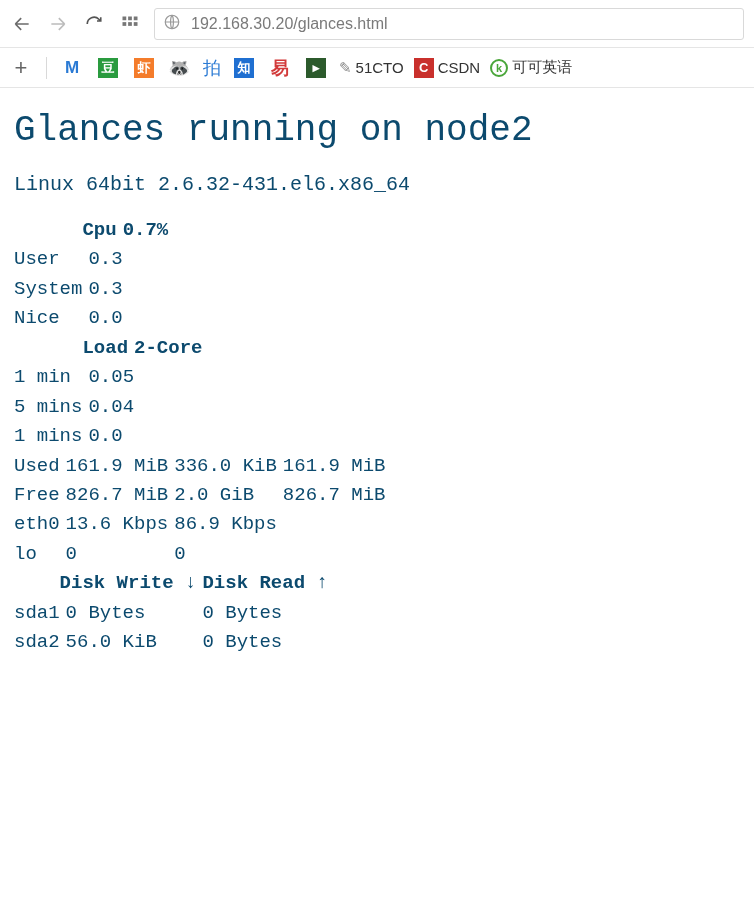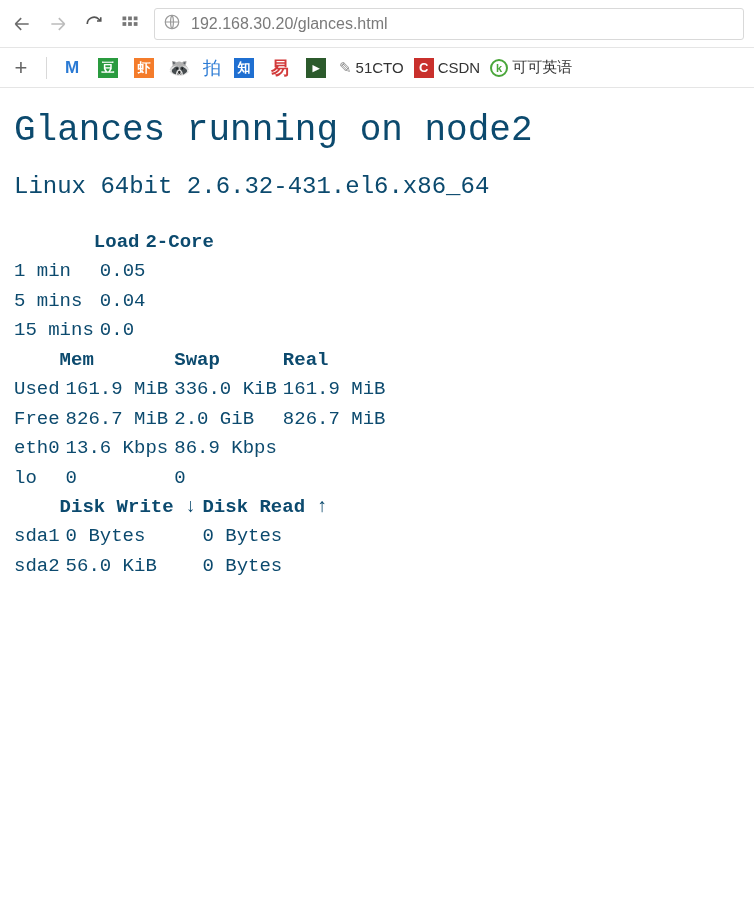--- a/index.html
+++ b/index.html
@@ -92,22 +92,22 @@
     padding: 14px 10px 10px 14px;
     font-family: "Courier New", monospace;
     color: #0c4a6e;
   }
   .content h1 {
     font-size: 36px;
     margin: 8px 0 22px 0;
     font-weight: normal;
   }
   .content h2 {
-    font-size: 24px;
-    margin: 0 0 28px 0;
+    font-size: 20px;
+    margin: 0 0 20px 0;
     font-weight: normal;
   }
   table {
     border-collapse: collapse;
     font-family: "Courier New", monospace;
   }
   td, th {
     text-align: left;
     padding: 0;
     font-size: 19px;
@@ -193,51 +193,66 @@
   <div class="bm-label">
     <span style="width:18px;height:18px;border:2px solid #4aa63a;border-radius:50%;color:#4aa63a;font-size:11px;display:flex;align-items:center;justify-content:center;font-weight:bold;">k</span>
     <span>可可英语</span>
   </div>
 </div>
 
 <div class="content">
   <h1>Glances running on node2</h1>
   <h2>Linux 64bit 2.6.32-431.el6.x86_64</h2>
 
+  <table>
+    <tbody>
+        <tr>
+          <td></td>
+          <th>Cpu</th>
+          <th class="pad-left">0.7%</th>
+        </tr>
+    <tr>
+          <td>User</td>
+          <td colspan="2" class="pad-left">0.3</td>
+        </tr>
+    <tr>
+          <td>System</td>
+          <td colspan="2" class="pad-left">0.3</td>
+        </tr>
+    <tr>
+          <td>Nice</td>
+          <td colspan="2" class="pad-left">0.0</td>
+        </tr>
+  </tbody>
+    </table>
 
   <table>
     <tbody>
         <tr>
           <td></td>
           <th>Load</th>
           <th class="pad-left">2-Core</th>
         </tr>
     <tr>
           <td>1 min</td>
           <td colspan="2" class="pad-left">0.05</td>
         </tr>
     <tr>
           <td>5 mins</td>
           <td colspan="2" class="pad-left">0.04</td>
         </tr>
     <tr>
-          <td>15 mins</td>
+          <td>1 mins</td>
           <td colspan="2" class="pad-left">0.0</td>
         </tr>
   </tbody>
     </table>
 
   <table>
     <tbody>
-        <tr>
-      <td></td>
-      <th>Mem</th>
-      <th class="pad-left">Swap</th>
-      <th class="pad-left">Real</th>
-    </tr>
     <tr>
       <td>Used</td>
       <td class="pad-left">161.9 MiB</td>
       <td class="pad-left">336.0 KiB</td>
       <td class="pad-left">161.9 MiB</td>
     </tr>
     <tr>
       <td>Free</td>
       <td class="pad-left">826.7 MiB</td>
       <td class="pad-left">2.0 GiB</td>

